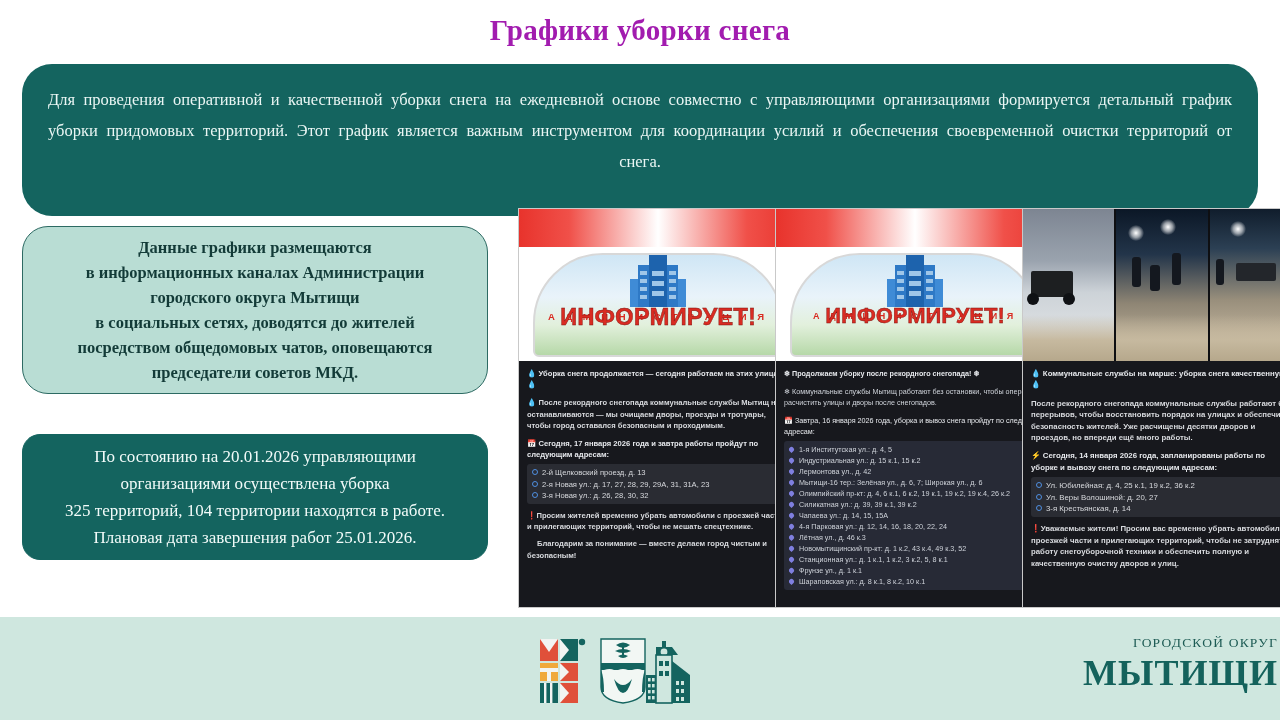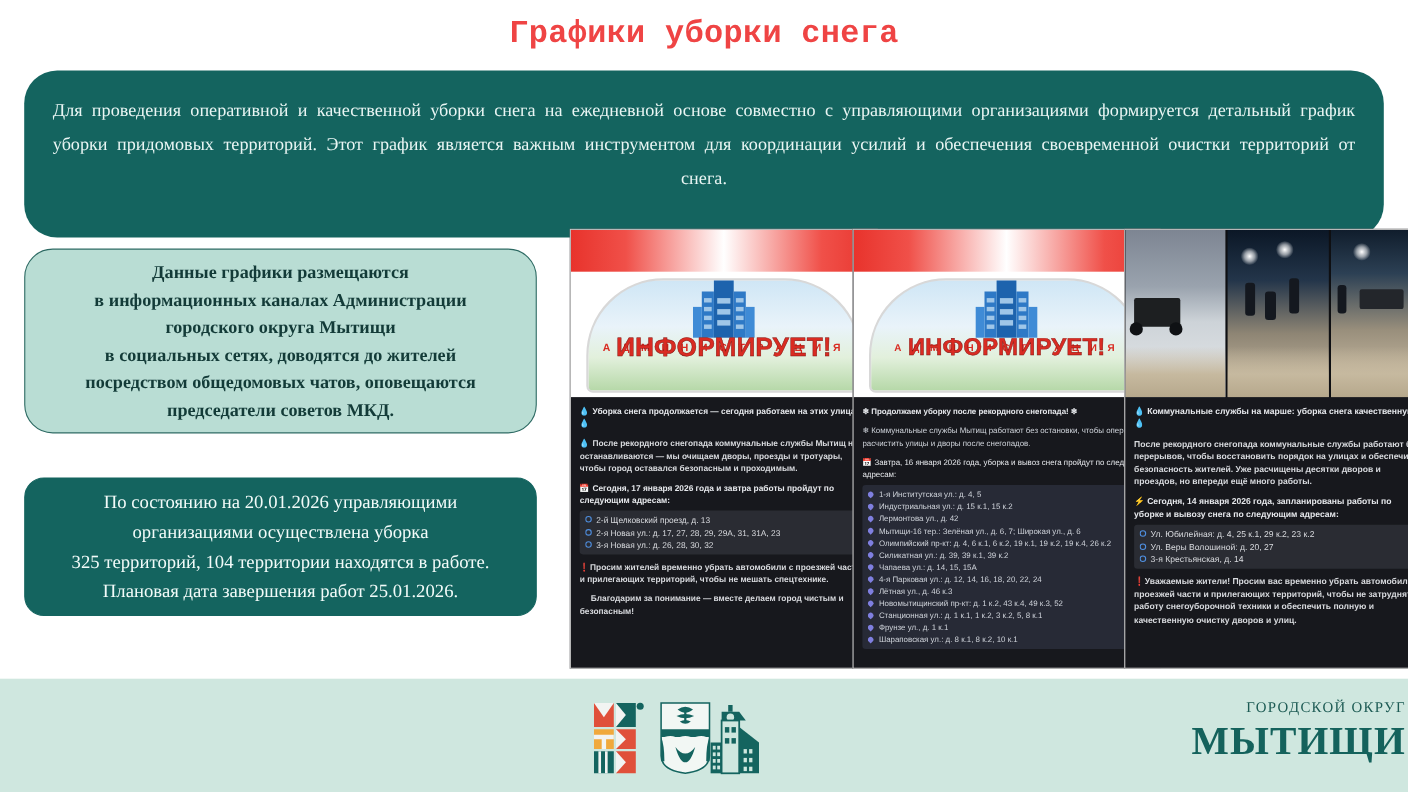--- a/index.html
+++ b/index.html
@@ -6,22 +6,22 @@
   body{
     width:1280px;height:720px;overflow:hidden;
     background:#ffffff;
     font-family:"Liberation Serif", serif;
     position:relative;
   }
   
   .page-title{
     position:absolute;top:14px;left:0;width:1280px;
     text-align:center;
-    font-family:Liberation Mono, monospace;
-    font-weight:bold;font-size:29px;color:#ef4444;
+    font-family:Liberation Serif, serif;
+    font-weight:bold;font-size:29px;color:#a21caf;
     letter-spacing:.3px;
   }
   
   .intro-banner{
     position:absolute;left:22px;top:64px;width:1236px;height:152px;
     background:#14645f;border-radius:30px;
     box-sizing:border-box;
     padding:20px 26px 0 26px;
     color:#eaf6f4;
   }
@@ -320,21 +320,21 @@
         <div class="figure" style="left:6px;top:50px;width:8px;height:26px;"></div>
         <div class="snowrow"></div>
       </div>
     </div>
     <div class="body">
       <p class="lead">💧 Коммунальные службы на марше: уборка снега качественную! 💧</p>
       <p class="para">После рекордного снегопада коммунальные службы работают без перерывов, чтобы восстановить порядок на улицах и обеспечить безопасность жителей. Уже расчищены десятки дворов и проездов, но впереди ещё много работы.</p>
       <p class="datel">⚡ Сегодня, 14 января 2026 года, запланированы работы по уборке и вывозу снега по следующим адресам:</p>
       <div class="addr-block">
         <span class="quote">❞</span>
-        <p class="addr"><span class="pin"></span><span>Ул. Юбилейная: д. 4, 25 к.1, 29 к.2, 23 к.2</span></p>
+        <p class="addr"><span class="pin"></span><span>Ул. Юбилейная: д. 4, 25 к.1, 19 к.2, 36 к.2</span></p>
         <p class="addr"><span class="pin"></span><span>Ул. Веры Волошиной: д. 20, 27</span></p>
         <p class="addr"><span class="pin"></span><span>3-я Крестьянская, д. 14</span></p>
         <span class="chev">⌄</span>
       </div>
       <p class="warn">❗Уважаемые жители! Просим вас временно убрать автомобили с проезжей части и прилегающих территорий, чтобы не затруднять работу снегоуборочной техники и обеспечить полную и качественную очистку дворов и улиц.</p>
     </div>
   </div>
 
 </div>
 

